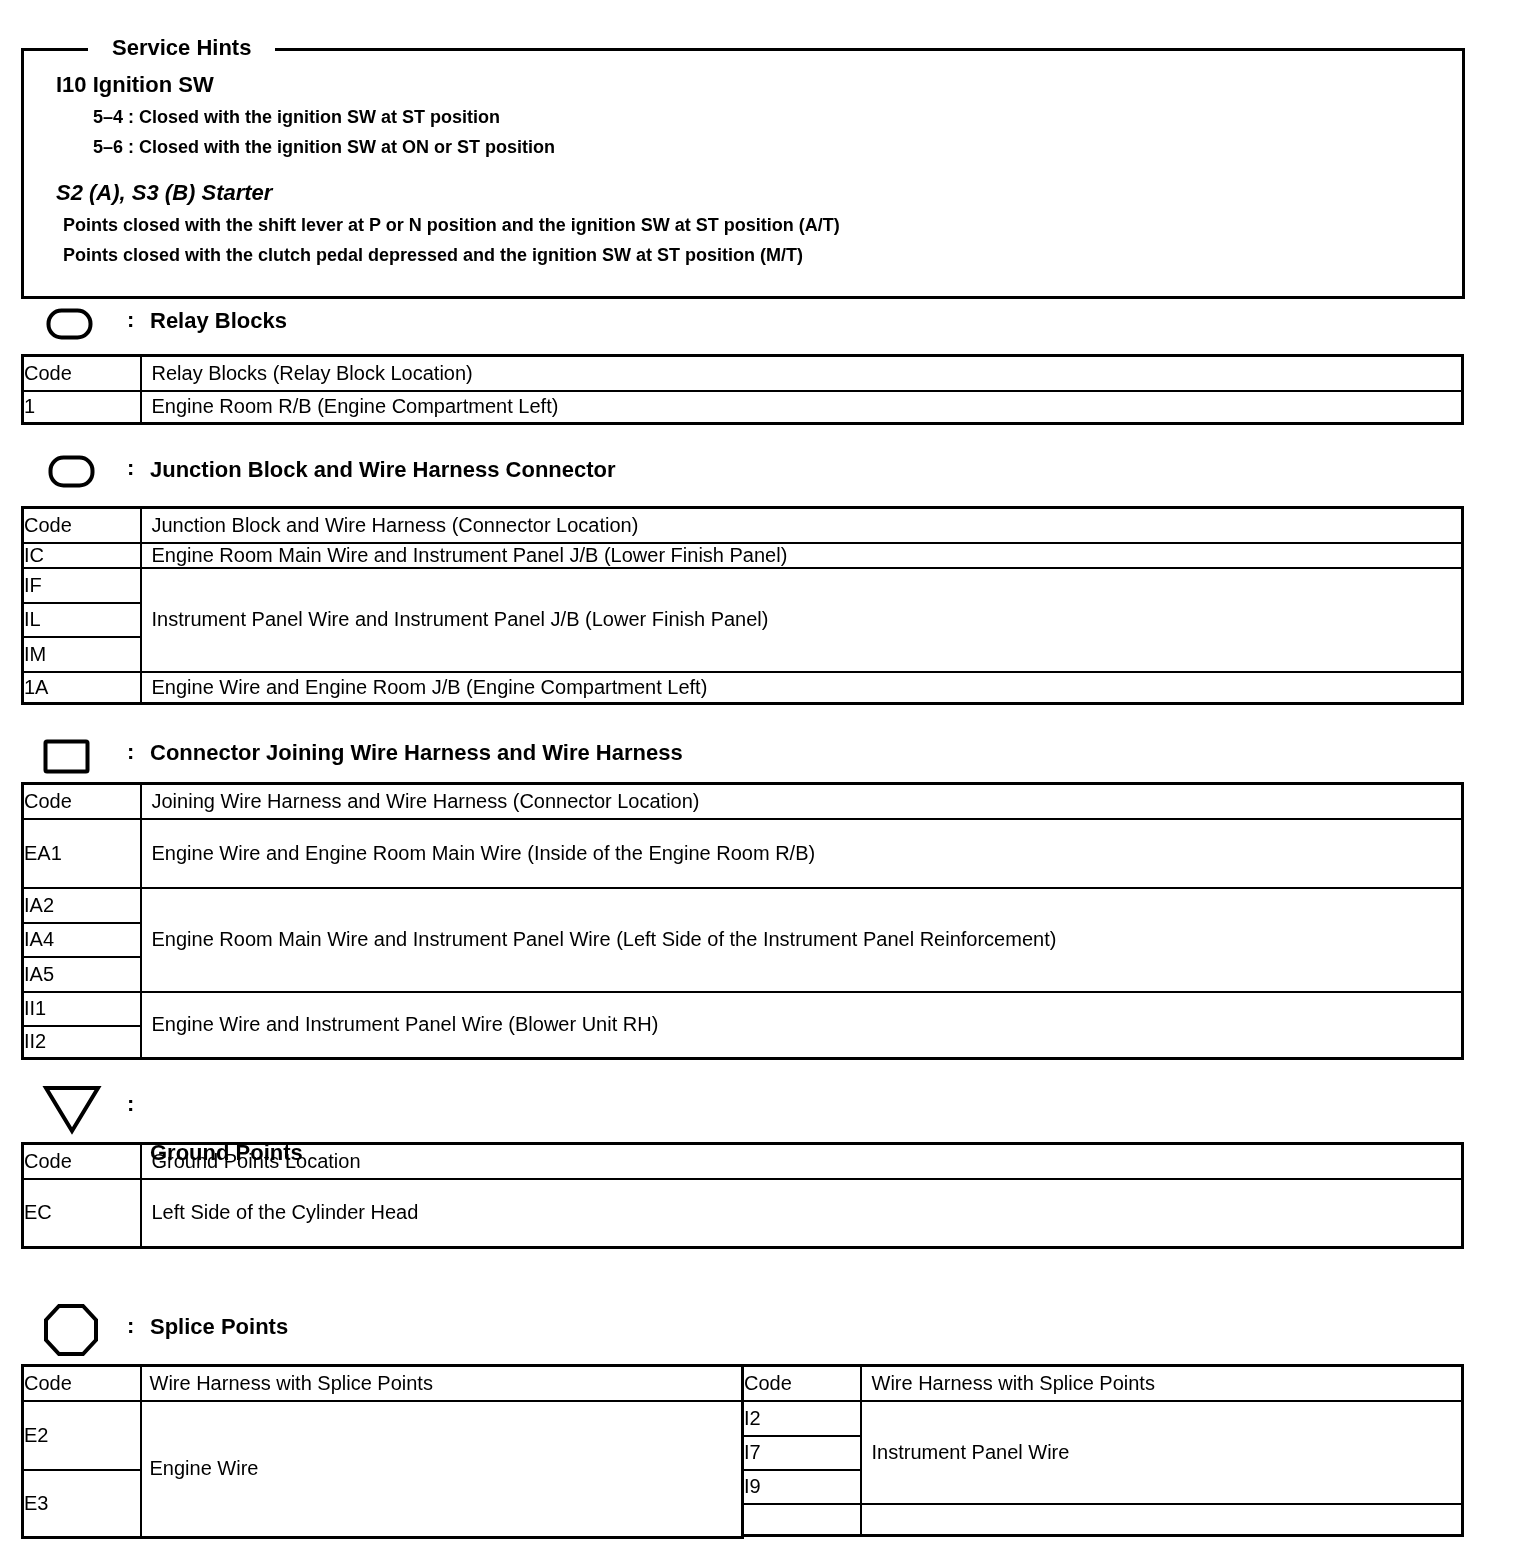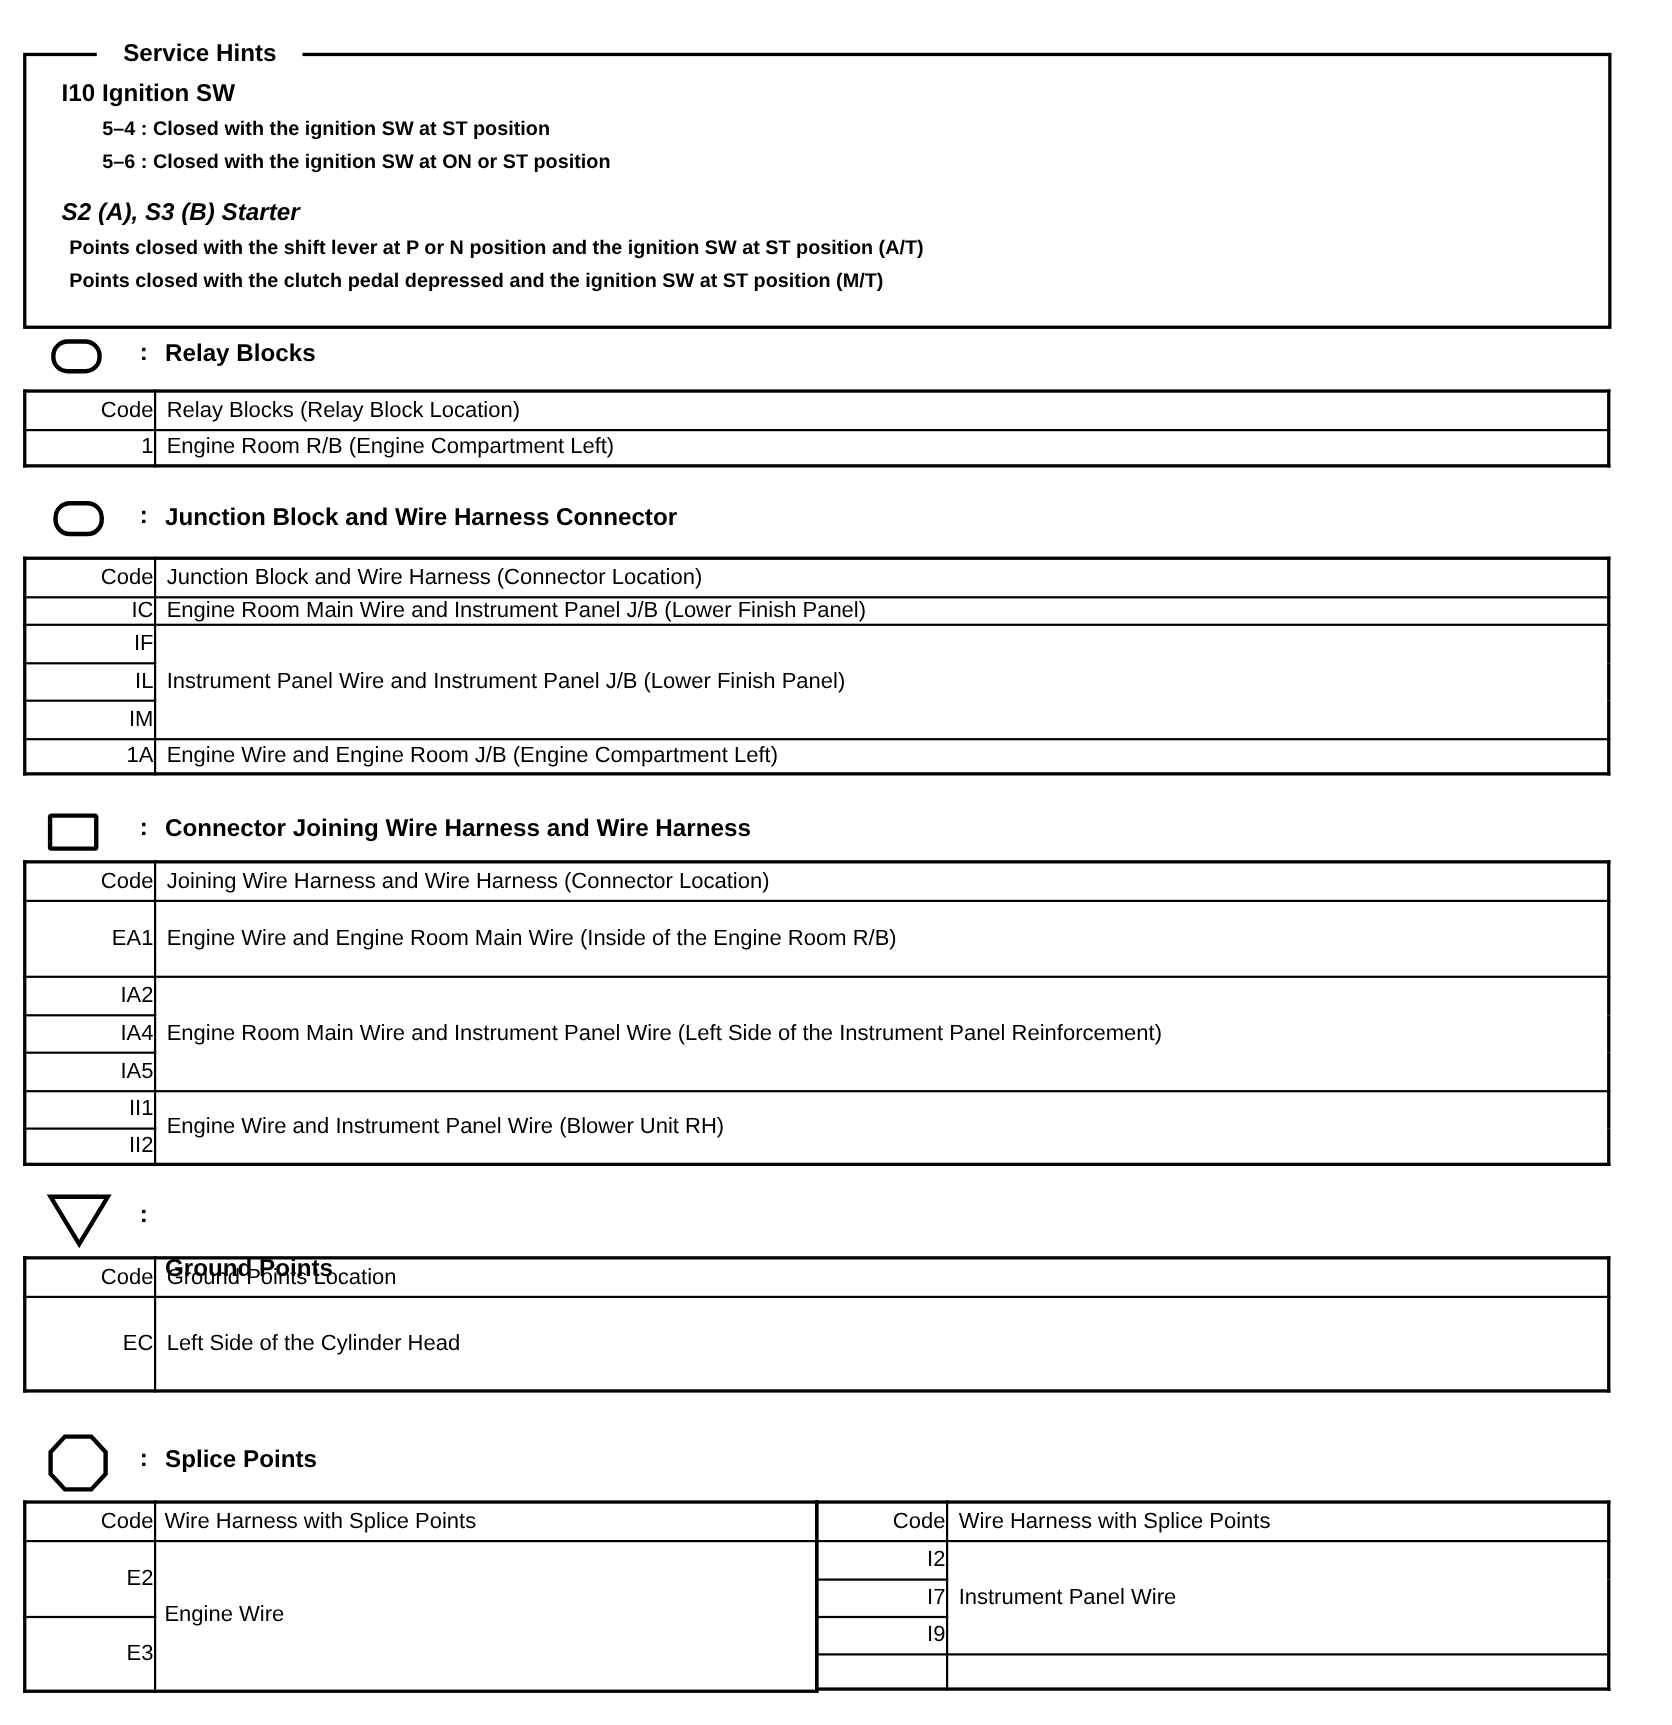--- a/index.html
+++ b/index.html
@@ -15,21 +15,21 @@
   .hint-t { font-size: 18px; line-height: 26px; font-weight: bold; }
   
   .sec-head { font-weight: bold; font-size: 22px; line-height: 28px; }
   .colon { font-size: 22px; line-height: 28px; font-weight: bold; }
   .sym { position: absolute; }
   
   table.grid { position: absolute; border-collapse: collapse; table-layout: fixed;
                font-size: 20px; }
   table.grid td { border: 2px solid #000; padding: 0 0 0 10px; vertical-align: middle;
                   white-space: nowrap; }
-  table.grid td.code { text-align: right; padding: 0; }
+  table.grid td.code { text-align: left; padding: 0; }
   table.grid { border: 3px solid #000; }
 </style>
 </head>
 <body>
 
 <div id="hints-box" class="abs"></div>
 <div id="hints-title" class="abs">Service Hints</div>
 
 <div class="abs hint-h" style="left:56px; top:72px;">I10  Ignition SW</div>
 <div class="abs hint-t" style="left:93px; top:104px;">5–4 : Closed with the ignition SW at ST position</div>
@@ -148,21 +148,21 @@
 <table class="grid" style="left:21px; top:1142px; width:1443px;">
   <colgroup>
       <col style="width:118px">
       <col>
     </colgroup>
   <tbody>
       <tr style="height:35px">
     <td class="code">Code</td>
     <td>Ground Points Location</td>
   </tr>
-  <tr style="height:86px">
+  <tr style="height:69px">
     <td class="code">EC</td>
     <td>Left Side of the Cylinder Head</td>
   </tr>
 </tbody>
   </table>
 
 <svg class="sym" style="left:42px; top:1303px;" width="58" height="54">
   <polygon points="17,3 41,3 54,17 54,37 41,51 17,51 4,37 4,17" fill="none" stroke="#000" stroke-width="4"></polygon>
 </svg>
 <div class="abs colon" style="left:127px; top:1312px;">:</div>

